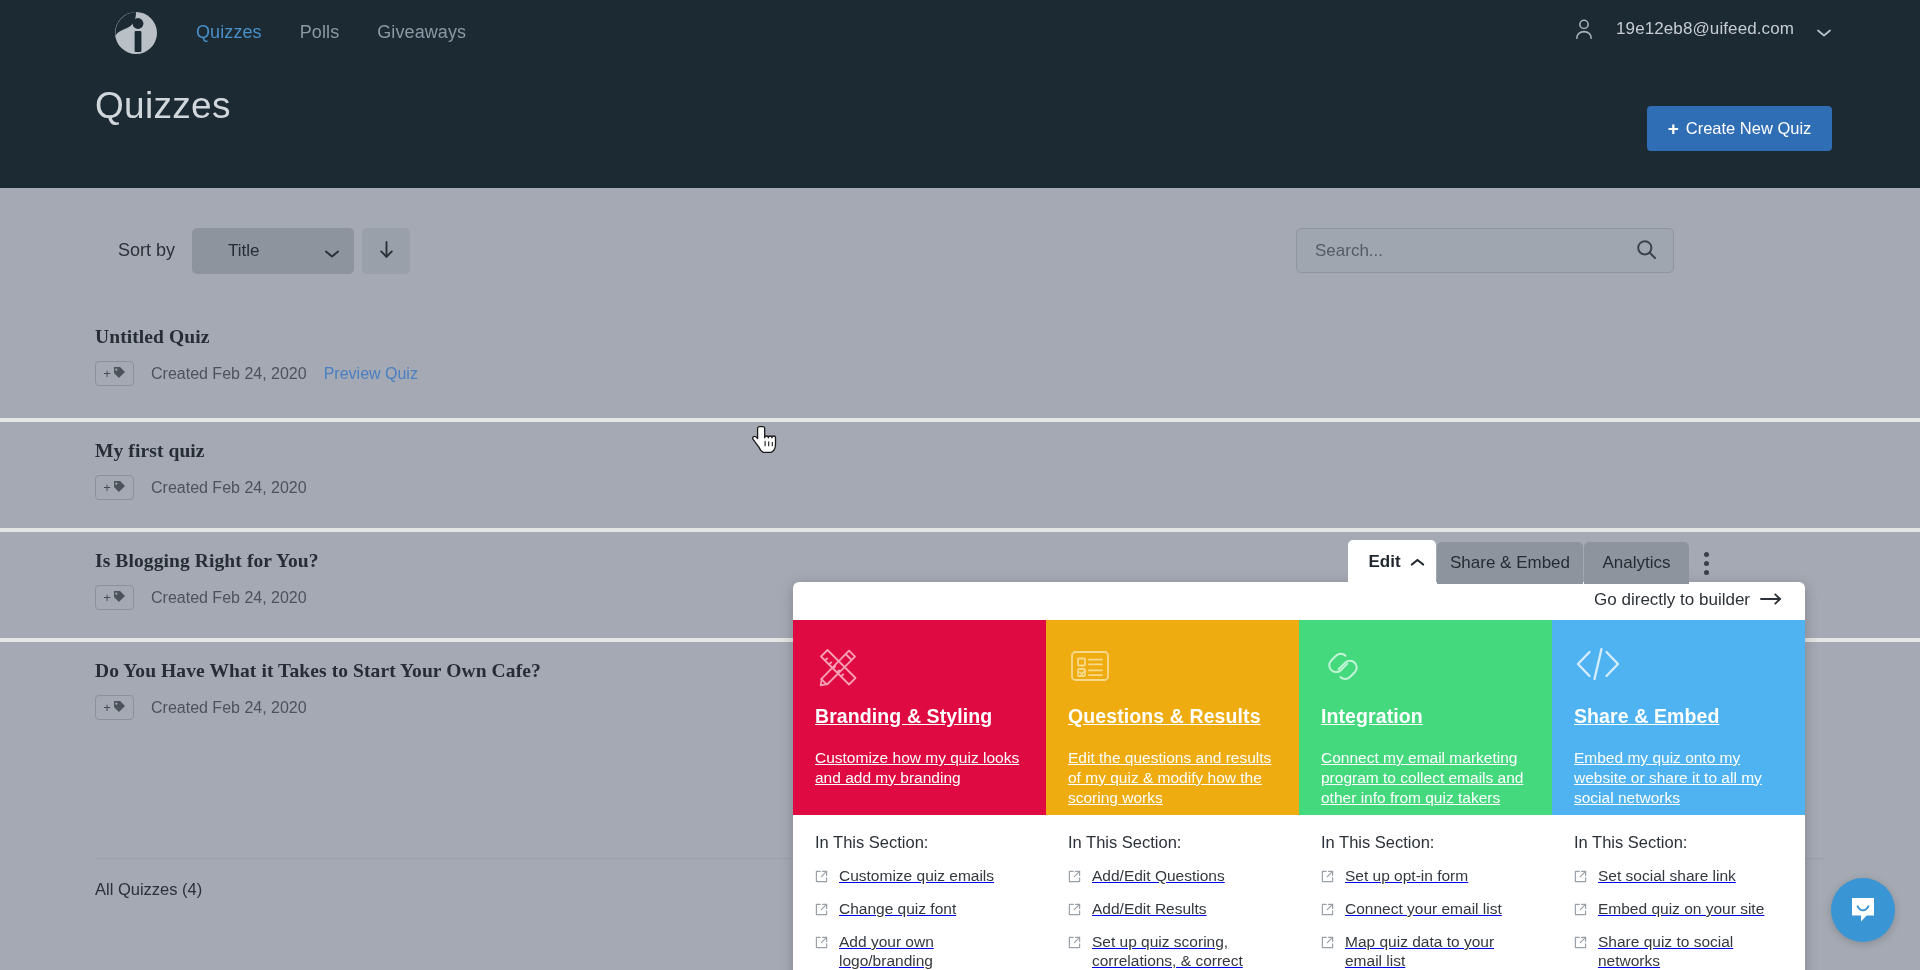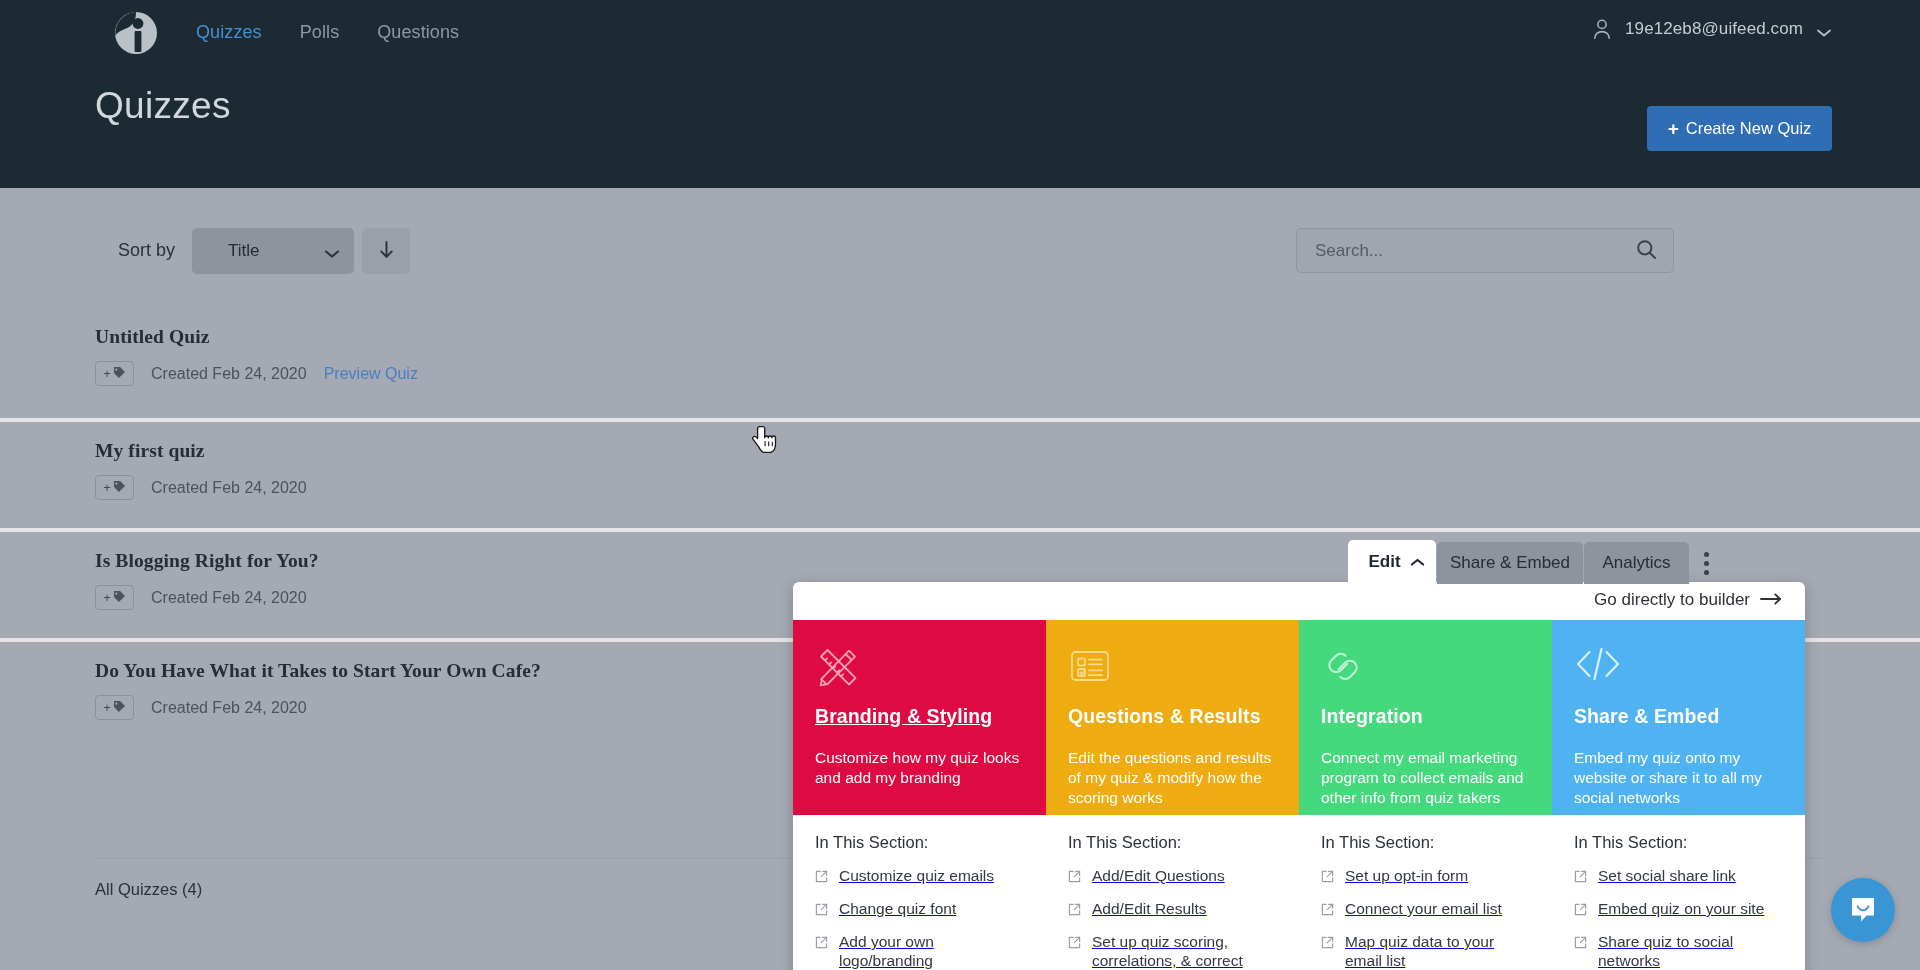--- a/index.html
+++ b/index.html
@@ -29,21 +29,21 @@
     display: flex; gap: 38px; align-items: center;
   }
   .nav-link {
     font-size: 18px; color: #8b99a4; letter-spacing: .1px;
     text-decoration: none; cursor: pointer; line-height: 24px;
   }
   .nav-link.active { color: #4a8fc7; }
 
   .account {
     position: absolute; right: 88px; top: 18px;
-    display: flex; align-items: center; gap: 13px;
+    display: flex; align-items: center; gap: 22px;
   }
   .account-email { font-size: 17px; color: #c6ccd2; letter-spacing: .1px; }
   .user-icon { width: 20px; height: 22px; display: block; }
   .caret { width: 16px; height: 10px; display: block; }
 
   .page-title {
     position: absolute; left: 95px; top: 85px;
     font-size: 37px; font-weight: 400; color: #d2d7dc; letter-spacing: .3px;
   }
   .create-btn {
@@ -138,21 +138,21 @@
     box-shadow: 0 3px 14px rgba(0,0,0,.22);
     overflow: hidden; z-index: 4;
   }
   .panel-top { height: 38px; position: relative; }
   .builder-link {
     position: absolute; right: 23px; top: 8px;
     font-size: 17px; color: #2c3238; text-decoration: none; cursor: pointer;
     display: flex; align-items: center; gap: 10px;
   }
   .cards { display: flex; height: 195px; }
-  .card { flex: 1; padding: 24px 22px 0 22px; color: #ffffff; cursor: pointer; position: relative; }
+  .card { flex: 1; padding: 24px 22px 0 22px; color: #ffffff; cursor: pointer; position: relative; text-decoration: underline; }
   .card-icon { height: 44px; margin-bottom: 17px; display: flex; align-items: flex-start; }
   .card-title { font-size: 19.5px; font-weight: 700; letter-spacing: .1px; }
   .card-title.hovered { text-decoration: underline; }
   .card-desc { margin-top: 20px; font-size: 15.5px; line-height: 1.28; }
 
   .sections { display: flex; padding: 18px 0 0 0; }
   .section-col { flex: 1; padding: 0 22px; }
   .section-head { font-size: 16.5px; color: #2b3138; margin-bottom: 15px; }
   .section-item {
     display: flex; gap: 11px; margin-bottom: 12px; cursor: pointer;
@@ -186,21 +186,21 @@
           <path d="M23 2a21 21 0 1 0 0 42 21 21 0 0 0 0-42z" fill="#b9c0c6"></path>
           <path d="M2.6 25.5A21 21 0 0 1 23 2c0 10-4 14-10 16.5-5 2-8.6 3.6-10.4 7z" fill="#1b2a33"></path>
           <circle cx="25" cy="13.5" r="5.4" fill="#1b2a33"></circle>
           <rect x="21.6" y="21" width="6.8" height="21" rx="1" fill="#1b2a33"></rect>
         </svg>
       </div>
 
       <div class="nav-links">
         <a class="nav-link active" href="#">Quizzes</a>
         <a class="nav-link" href="#">Polls</a>
-        <a class="nav-link" href="#">Questions</a>
+        <a class="nav-link" href="#">Giveaways</a>
       </div>
 
       <div class="account">
         <span class="user-icon">
           <svg width="20" height="22" viewBox="0 0 20 22" fill="none" stroke="#a7b0b8" stroke-width="1.6">
             <circle cx="10" cy="6.4" r="4.1"></circle>
             <path d="M2.8 20.2c0-4 3.2-6.6 7.2-6.6s7.2 2.6 7.2 6.6" stroke-linecap="round"></path>
           </svg>
         </span>
         <span class="account-email">19e12eb8@uifeed.com</span>

